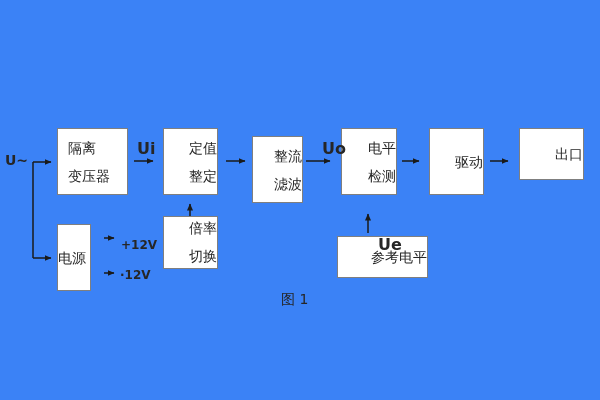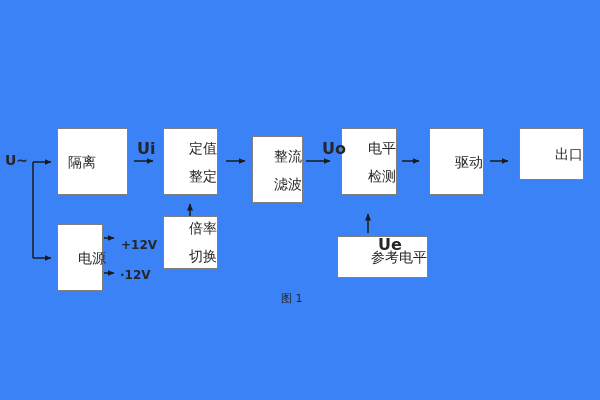--- a/index.html
+++ b/index.html
@@ -35,40 +35,40 @@
     line-height: 28px;
     white-space: nowrap;
   }
   .box.align-left { align-items: flex-start; }
   .b-iso   { left: 57px;  top: 128px; width: 71px; height: 67px; padding-left: 10px; }
   .b-set   { left: 163px; top: 128px; width: 55px; height: 67px; }
   .b-rect  { left: 252px; top: 128px; width: 51px; height: 67px; margin-top: 8px; }
   .b-level { left: 341px; top: 128px; width: 56px; height: 67px; }
   .b-drv   { left: 429px; top: 128px; width: 55px; height: 67px; }
   .b-relay { left: 519px; top: 128px; width: 65px; height: 52px; }
-  .b-pwr   { left: 57px;  top: 224px; width: 46px; height: 67px; padding-left: 20px; }
+  .b-pwr   { left: 57px;  top: 224px; width: 34px; height: 67px; padding-left: 0; }
   .b-ratio { left: 163px; top: 216px; width: 55px; height: 53px; font-family: Liberation Serif, serif; }
   .b-ref   { left: 337px; top: 236px; width: 91px; height: 42px; }
   .lbl {
     position: absolute;
     font-size: 16px;
     font-weight: 600;
     line-height: 16px;
     white-space: nowrap;
   }
   .lbl-u      { left: 5px;   top: 152px; font-size: 14px; }
   .lbl-ui     { left: 137px; top: 141px; }
   .lbl-uo     { left: 322px; top: 141px; }
   .lbl-ue     { left: 378px; top: 217px; margin-top: 20px; }
   .lbl-p12    { left: 121px; top: 237px; font-size: 12px; }
   .lbl-m12    { left: 120px; top: 267px; font-size: 12px; }
   .caption {
     position: absolute;
     left: 281px; top: 291px;
-    font-size: 11px;
+    font-size: 14px;
     font-weight: 400;
     white-space: nowrap;
   }
 </style>
 </head>
 <body>
 
 <div class="stage">
 
   <svg class="wires" viewBox="0 0 600 400" xmlns="http://www.w3.org/2000/svg">
@@ -90,20 +90,21 @@
 
     <line class="wire" x1="190" y1="222" x2="190" y2="204" marker-end="url(#arr)"></line>
     <line class="wire" x1="368" y1="233" x2="368" y2="214" marker-end="url(#arr)"></line>
 
     <line class="wire" x1="104" y1="238" x2="114" y2="238" marker-end="url(#arr)"></line>
     <line class="wire" x1="104" y1="273" x2="114" y2="273" marker-end="url(#arr)"></line>
   </svg>
 
   <div class="box b-iso align-left">
     <span>隔离</span>
+    <span>变压器</span>
   </div>
 
   <div class="box b-set">
     <span>定值</span>
     <span>整定</span>
   </div>
 
   <div class="box b-rect">
     <span>整流</span>
     <span>滤波</span>

